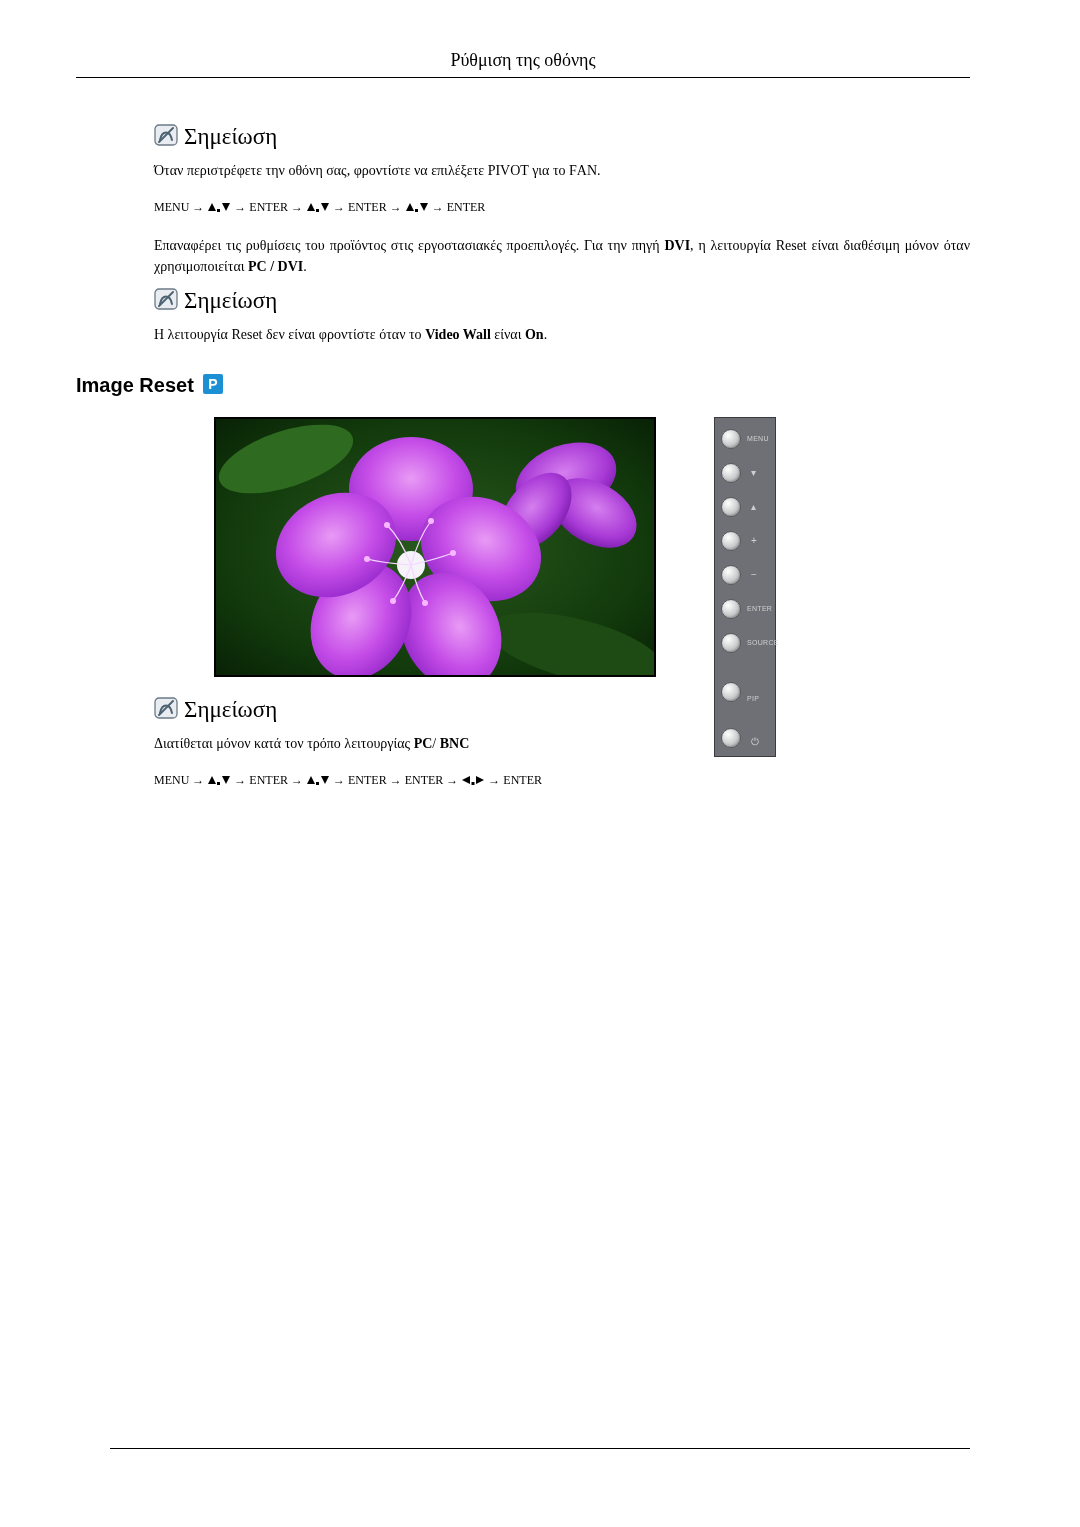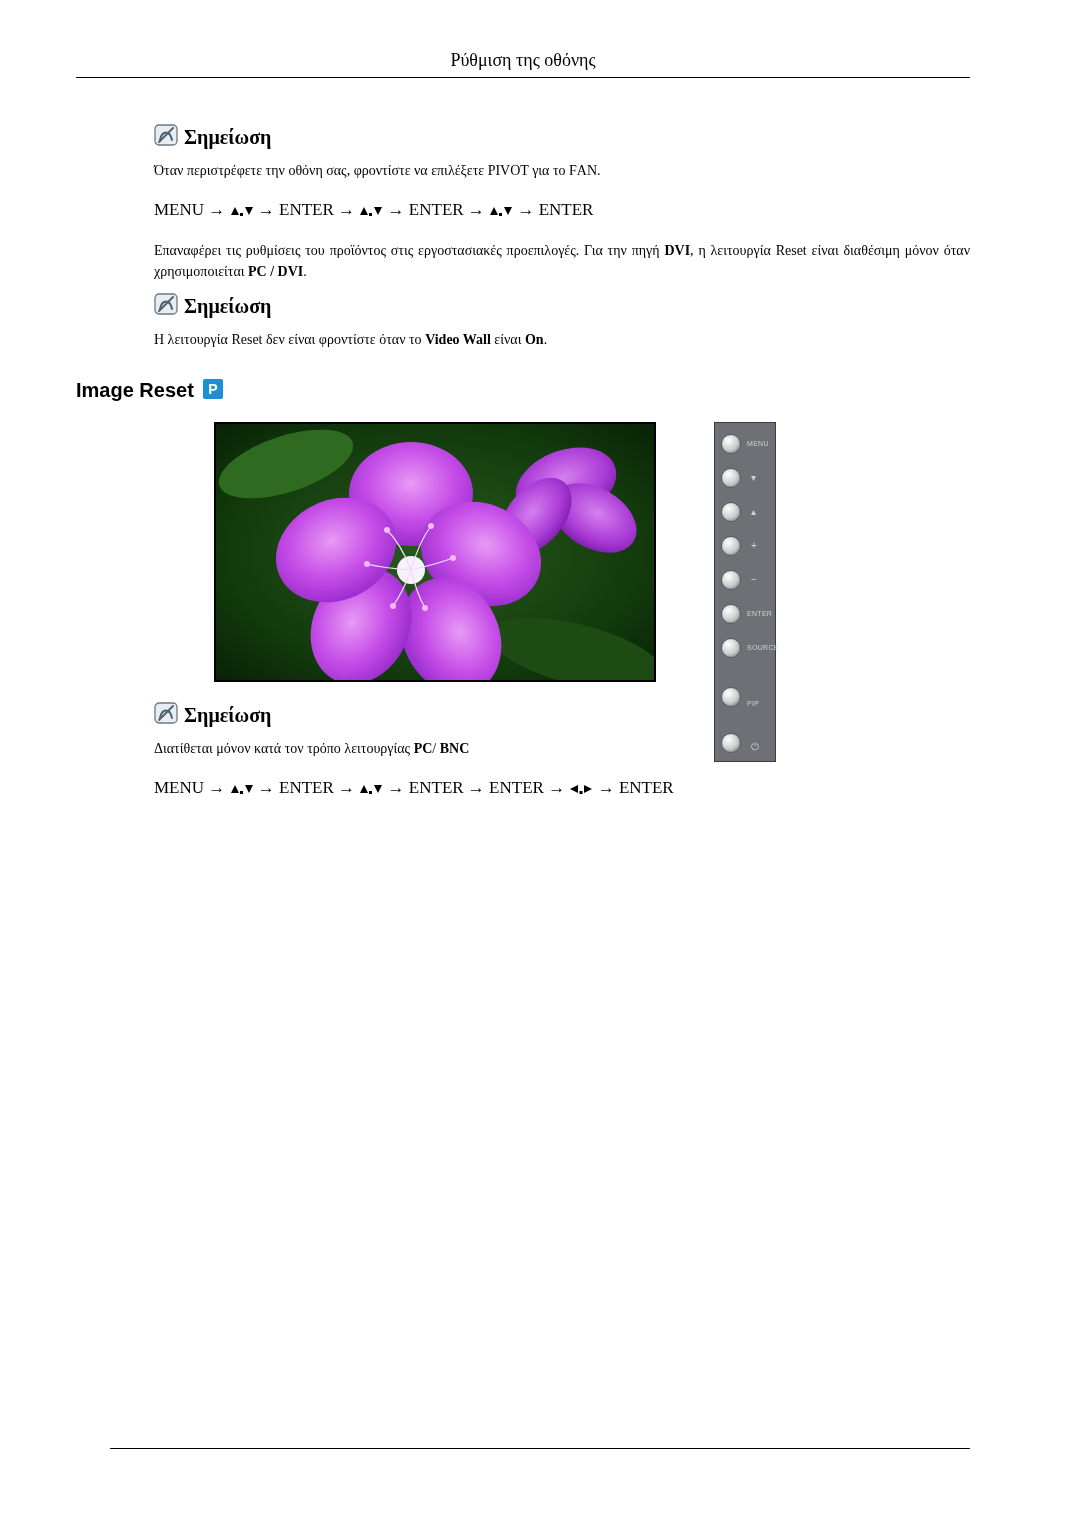--- a/index.html
+++ b/index.html
@@ -50,32 +50,32 @@
   }
   .note-line {
     margin: 0 0 10px 0;
   }
   .note-icon {
     display: inline-block;
     vertical-align: middle;
     margin-right: 2px;
   }
   .note-label {
-    font-weight: bold;
-    font-size: 20px;
+    font-weight: normal;
+    font-size: 23px;
     vertical-align: middle;
   }
   .body-text {
     font-size: 14px;
     line-height: 1.55;
     text-align: justify;
     margin: 10px 0;
   }
   .nav-seq {
-    font-size: 17px;
+    font-size: 12px;
     margin: 18px 0;
   }
   .arrow-glyph {
     display: inline-block;
     vertical-align: -2px;
   }
   .figure-wrap {
     margin: 18px 0 20px 60px;
     position: relative;
     width: 560px;

